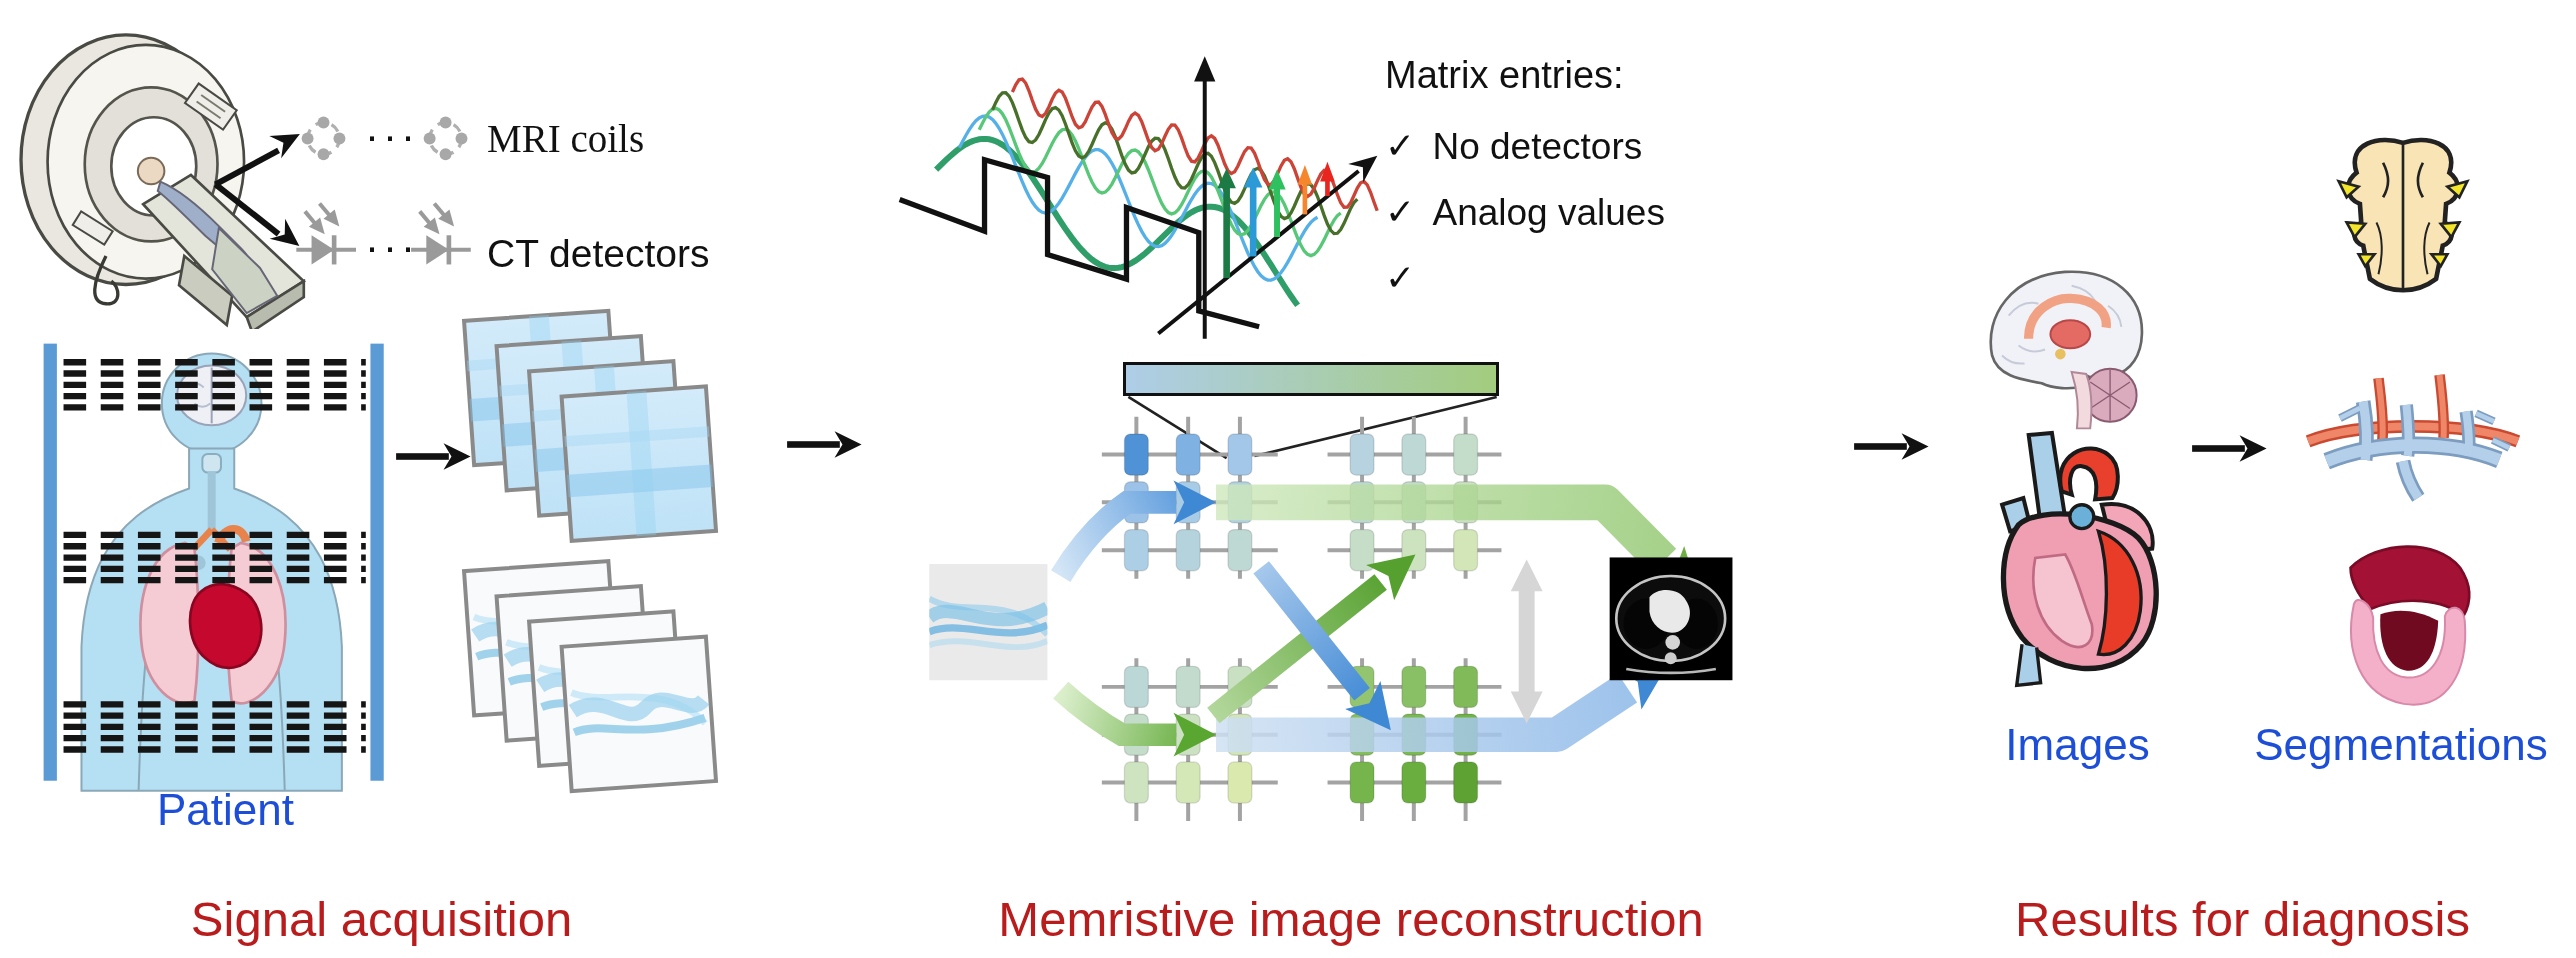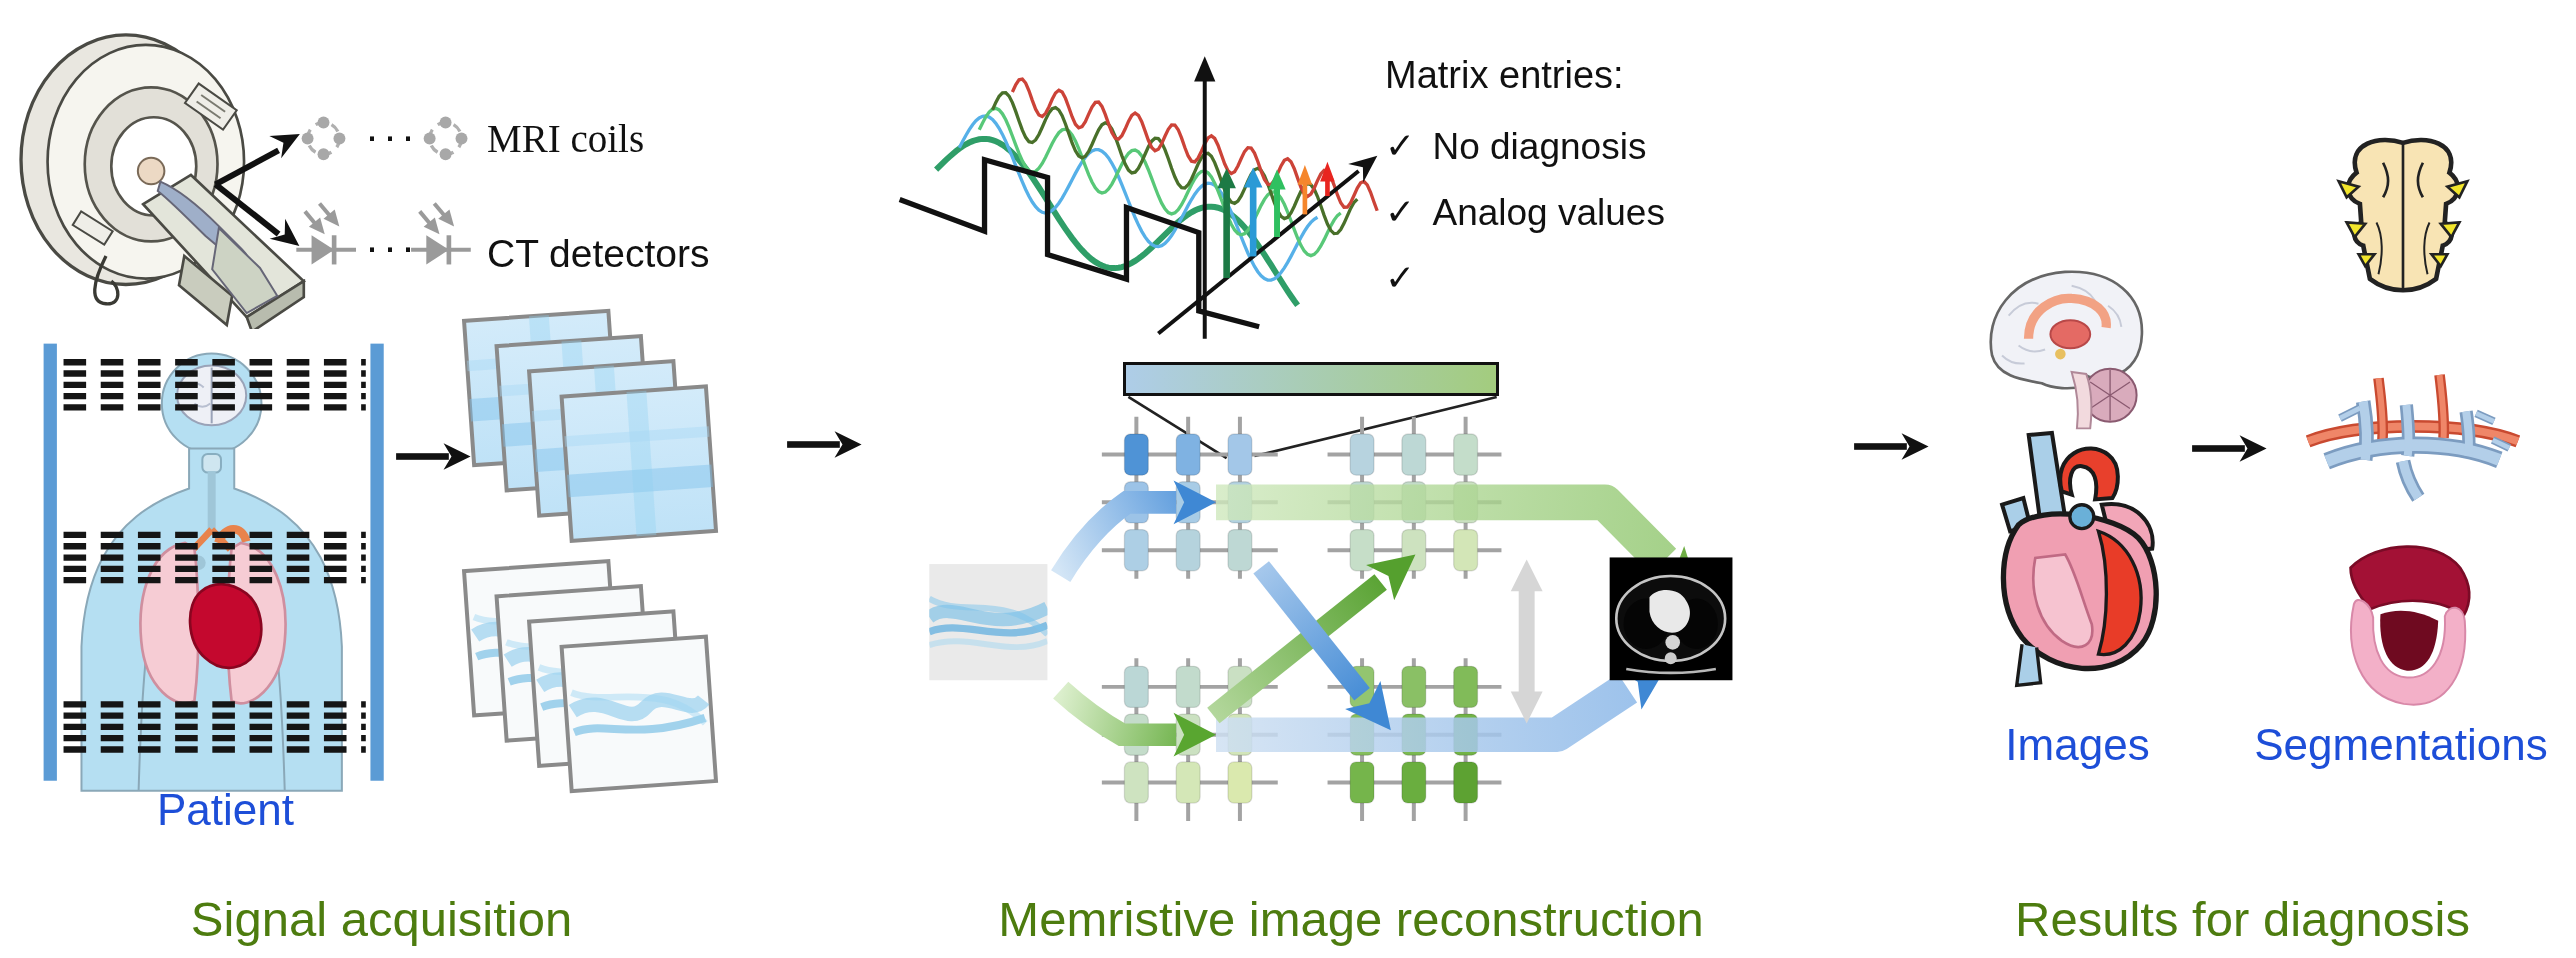--- a/index.html
+++ b/index.html
@@ -1,20 +1,20 @@
 <!DOCTYPE html>
 <html style="font-size:10.6px"><head>
 <meta charset="utf-8">
 <style>
   html,body{margin:0;padding:0;background:#fff;}
   #canvas{position:relative;width:2576px;height:958px;background:#fff;overflow:hidden;
           font-family:"Liberation Sans","DejaVu Sans",sans-serif;color:#111;}
   .abs{position:absolute;}
   .lbl{position:absolute;font-size:44px;color:#1d4ed8;text-align:center;white-space:nowrap;}
-  .sect{position:absolute;font-size:49px;color:#4d7c0f;text-align:center;white-space:nowrap;}
+  .sect{position:absolute;font-size:49px;color:#b91c1c;text-align:center;white-space:nowrap;}
   .icolbl{position:absolute;font-size:39px;color:#111;white-space:nowrap;}
   #matrix-entries{position:absolute;left:1385px;top:54px;}
   #matrix-heading{font-size:38px;margin:0 0 29px 0;}
   .check-item{display:flex;align-items:center;font-size:37px;margin-bottom:24px;white-space:nowrap;}
   .check-item .chk{font-size:36px;margin-right:17.3px;transform:translateY(-1.3px);}
   #gradient-bar{position:absolute;left:1123px;top:362px;width:370px;height:28px;border:3.3px solid #111;}
   .dots{position:absolute;font-size:42px;letter-spacing:4px;color:#111;white-space:nowrap;}
   svg{display:block;}
 </style>
 </head>
@@ -251,21 +251,21 @@
         <polygon points="620,238 631,208 642,238" fill="#f5862c"></polygon>
         <line x1="665" y1="254.94" x2="665" y2="221" stroke="#e8251f" stroke-width="7"></line>
         <polygon points="654,233 665,203 676,233" fill="#e8251f"></polygon>
       </g>
   </svg>
 
   <div id="matrix-entries">
     <p id="matrix-heading">Matrix entries:</p>
     <div class="check-item">
       <span class="chk">✓</span>
-      <span>No diagnosis</span>
+      <span>No detectors</span>
     </div>
     <div class="check-item">
       <span class="chk">✓</span>
       <span>Analog values</span>
     </div>
     <div class="check-item">
       <span class="chk">✓</span>
     </div>
   </div>
 

